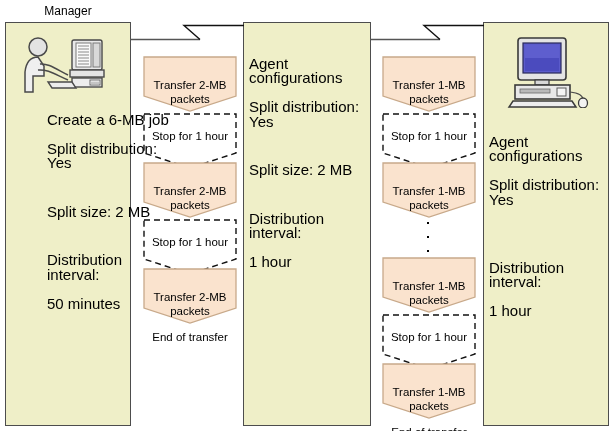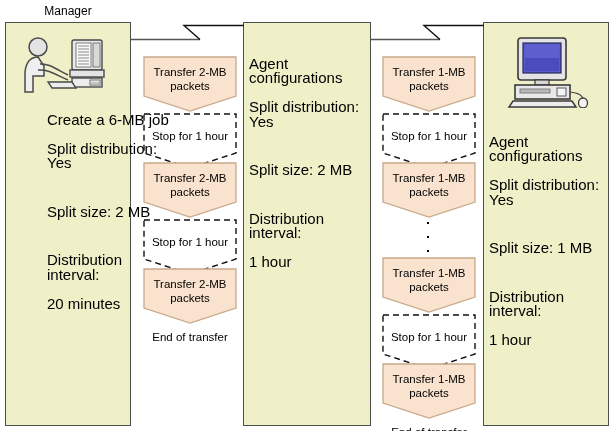--- a/index.html
+++ b/index.html
@@ -34,21 +34,21 @@
 
   
   .flowcol{position:absolute;}
 
   
   .chev{
     position:absolute;box-sizing:border-box;
     display:flex;align-items:flex-start;justify-content:center;
     text-align:center;font-size:11.5px;line-height:14px;color:#000;
   }
-  .chev .lbl{position:relative;z-index:2;padding-top:9px;white-space:pre-line;}
+  .chev .lbl{position:relative;z-index:2;padding-top:22px;white-space:pre-line;}
   .chev svg{position:absolute;left:0;top:0;z-index:1;}
 
   
   .caption{
     position:absolute;font-size:11.5px;line-height:14px;color:#000;
     text-align:center;white-space:nowrap;
   }
 
   
   .vdots{position:absolute;display:flex;flex-direction:column;
@@ -120,21 +120,21 @@
     </svg>
   </div>
 
   <div class="lane-text" style="left:11px;top:98px;width:122px;margin-left:36px;">
     <div>Create a 6-MB job</div>
     <div>Split distribution: Yes</div>
     <span class="gap"></span>
     <div>Split size: 2 MB</div>
     <span class="gap"></span>
     <div>Distribution interval:</div>
-    <div>20 minutes</div>
+    <div>50 minutes</div>
   </div>
 
   <div class="lane-text" style="left:249px;top:42px;width:122px;">
     <div>Agent configurations</div>
     <div>Split distribution: Yes</div>
     <span class="gap"></span>
     <div>Split size: 2 MB</div>
     <span class="gap"></span>
     <div>Distribution interval:</div>
     <div>1 hour</div>
@@ -158,21 +158,20 @@
 
       <path d="M65,56 C76,57 78,61 78,64" fill="none" stroke="#4a4a4a" stroke-width="1.2"></path>
       <ellipse cx="78" cy="67" rx="4.5" ry="5" fill="#F2F2F2" stroke="#3a3a3a" stroke-width="1.3"></ellipse>
     </svg>
   </div>
 
   <div class="lane-text" style="left:489px;top:120px;width:122px;">
     <div>Agent configurations</div>
     <div>Split distribution: Yes</div>
     <span class="gap"></span>
-    <div>Split size: 1 MB</div>
     <span class="gap"></span>
     <div>Distribution interval:</div>
     <div>1 hour</div>
   </div>
 
   <div class="flowcol" style="left:140px;top:56px;width:100px;height:290px;">
 
     <div class="chev" style="left:3px;top:0px;width:94px;height:56px;">
       <svg width="94" height="56" viewBox="0 0 94 56" preserveAspectRatio="none">
         <path d="M1,1 L93,1 L93,40 L47,55 L1,40 Z" fill="#FAE3CE" stroke="#C8A98A" stroke-width="1.3"></path>

